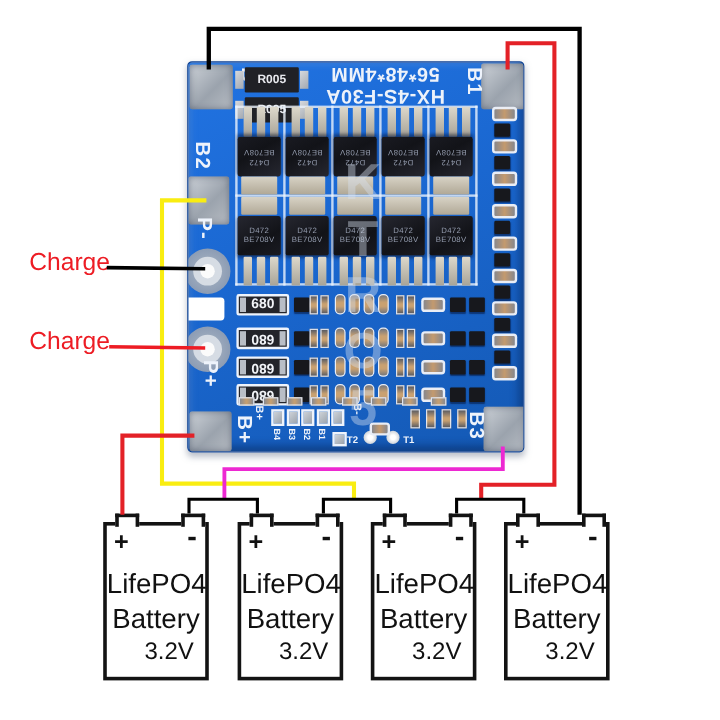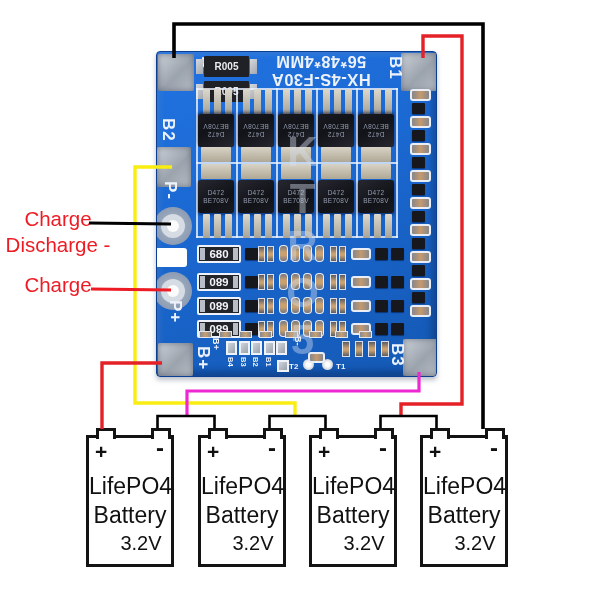--- a/index.html
+++ b/index.html
@@ -85,21 +85,20 @@
     <path d="M162 363 L102 363 L102 429" fill="none" stroke-width="3.4" stroke="#e32127"></path>
     <path d="M157.5 428 L157.5 416 L214.5 416 L214.5 428" fill="none" stroke-width="2.6" stroke="#000000"></path>
     <path d="M269.5 428 L269.5 416 L325.5 416 L325.5 428" fill="none" stroke-width="2.6" stroke="#000000"></path>
     <path d="M380.5 428 L380.5 416 L436.5 416 L436.5 428" fill="none" stroke-width="2.6" stroke="#000000"></path>
     <path d="M89 223 L171 224" fill="none" stroke-width="3" stroke="#000000"></path>
     <path d="M91 289 L171 290" fill="none" stroke-width="3" stroke="#ed1c24"></path>
   </svg>
 
   <div class="plabel" style="left:2px;top:206px;">
     <div>Charge</div>
-    <div>Discharge -</div>
   </div>
   <div class="plabel" style="left:2px;top:272px;">
     <div>Charge</div>
   </div>
 
   <div class="board">
 
     <div class="abs pad" style="left:1px;top:2px;width:36px;height:37px;"></div>
     <div class="abs vl s17" style="left:40px;top:4px;">B-</div>
     <div class="abs pad" style="left:244px;top:1px;width:36px;height:38px;"></div>

